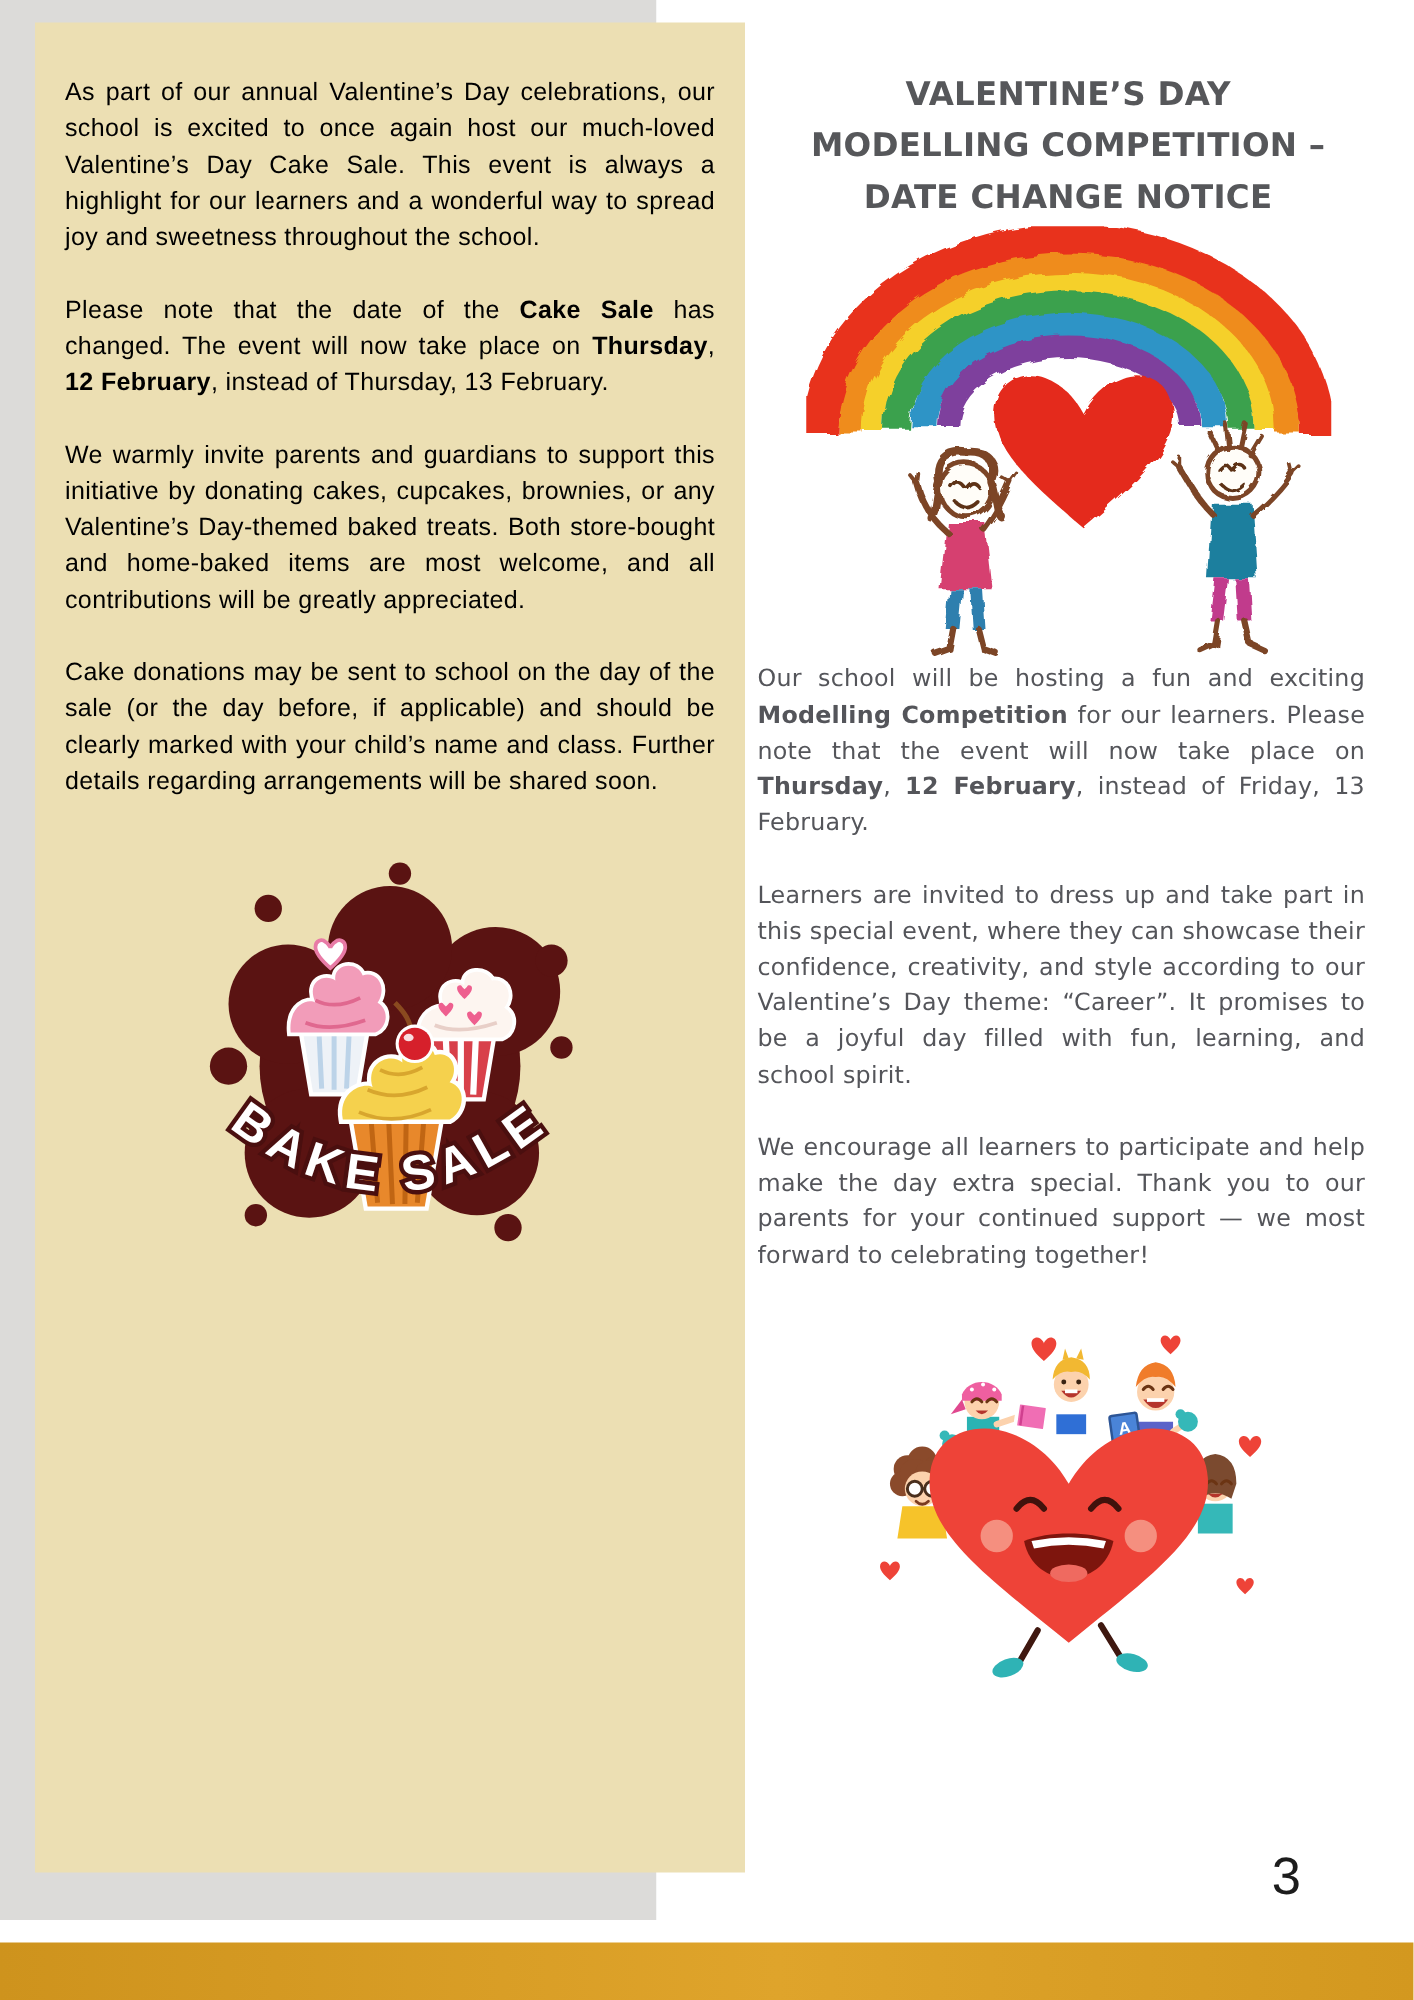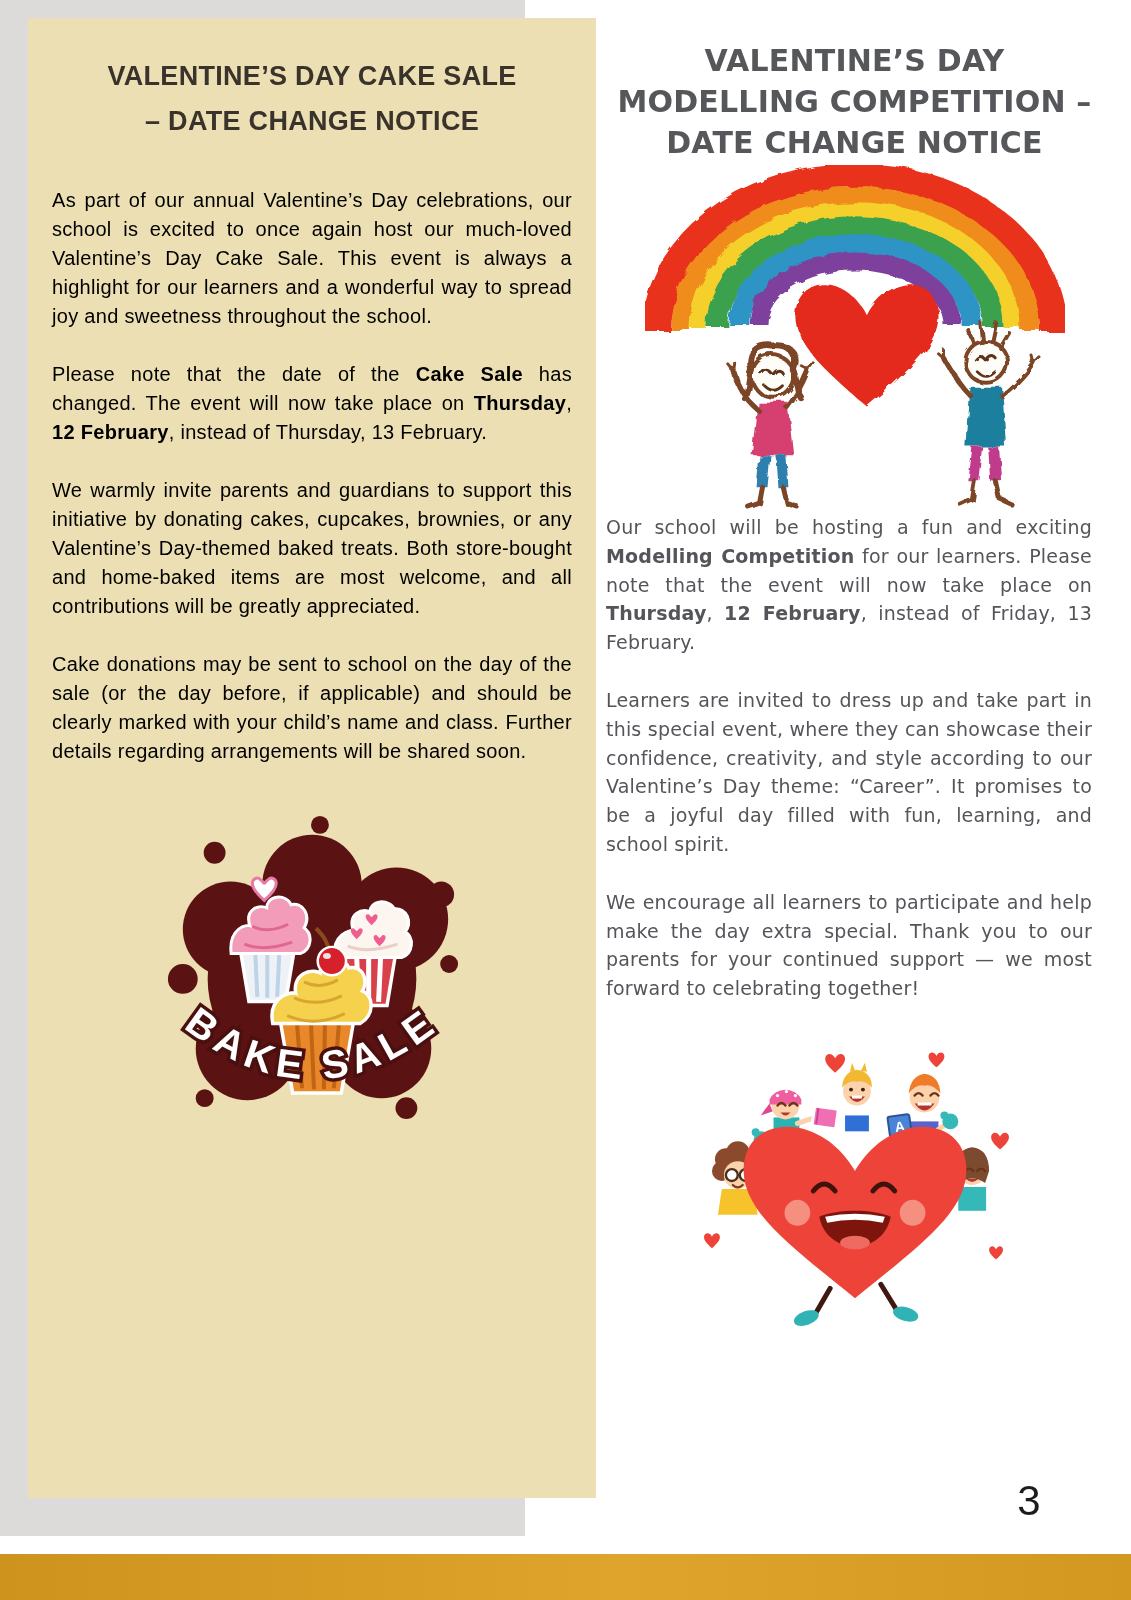--- a/index.html
+++ b/index.html
@@ -11,43 +11,41 @@
   .left-title{margin:36px 0 0 0;text-align:center;white-space:pre-line;color:#3a332b;
               font-size:27px;line-height:45px;font-weight:700;letter-spacing:.3px;}
   .left-body p, .left-body div.par{margin:0 0 29px 0;text-align:justify;color:#000000;
               font-size:20px;line-height:29px;letter-spacing:.3px;}
   .left-body .first{margin-top:42px;}
   .b{font-weight:700;}
   .bake-svg{display:block;margin:6px auto 0 auto;}
 
   .right-col{position:absolute;left:598px;top:0;width:533px;box-sizing:border-box;
              padding:0 28px 0 8px;font-family:"DejaVu Sans",sans-serif;}
-  .right-title{margin:40px 0 0 0;text-align:center;white-space:pre-line;color:#56575a;
-               font-size:30px;line-height:41px;font-weight:700;letter-spacing:.2px;}
+  .right-title{margin:56px 0 0 0;text-align:center;white-space:pre-line;color:#56575a;
+               font-size:26px;line-height:41px;font-weight:700;letter-spacing:.2px;}
   .right-body p, .right-body div.par{margin:0 11px 29px 0;text-align:justify;color:#54555a;
                font-size:19px;line-height:28.8px;letter-spacing:.2px;}
   .right-body .first{margin-top:6px;}
   .rainbow-svg{display:block;margin:2px auto 0 auto;}
   .heartkids-svg{display:block;margin:14px auto 0 auto;}
 
   .page-number{position:absolute;left:998px;top:1478px;width:62px;text-align:center;
                color:#1c1c1c;font-size:42px;line-height:46px;}
   .gold-bar{position:absolute;left:0;bottom:0;width:1131px;height:46px;
             background:linear-gradient(90deg,#ce931d 0%,#dfa42b 55%,#d3981f 100%);}
 </style>
 </head>
 <body>
 
 <div class="page">
 
   <div class="gray-backdrop"></div>
 
   <div class="left-card">
-    <h1 class="left-title">VALENTINE’S DAY CAKE SALE
-– DATE CHANGE NOTICE</h1>
     <div class="left-body">
       <p class="first">As part of our annual Valentine’s Day celebrations, our school is excited to once again host our much-loved Valentine’s Day Cake Sale. This event is always a highlight for our learners and a wonderful way to spread joy and sweetness throughout the school.</p>
       <div class="par"><span>Please note that the date of the </span><span class="b">Cake Sale</span><span> has changed. The event will now take place on </span><span class="b">Thursday</span><span>, </span><span class="b">12 February</span><span>, instead of Thursday, 13 February.</span></div>
       <p>We warmly invite parents and guardians to support this initiative by donating cakes, cupcakes, brownies, or any Valentine’s Day-themed baked treats. Both store-bought and home-baked items are most welcome, and all contributions will be greatly appreciated.</p>
       <p>Cake donations may be sent to school on the day of the sale (or the day before, if applicable) and should be clearly marked with your child’s name and class. Further details regarding arrangements will be shared soon.</p>
     </div>
 
     <svg class="bake-svg" viewBox="0 0 320 345" width="318" height="343">
       <g fill="#5a1312">
         <circle cx="160" cy="185" r="105"></circle>

